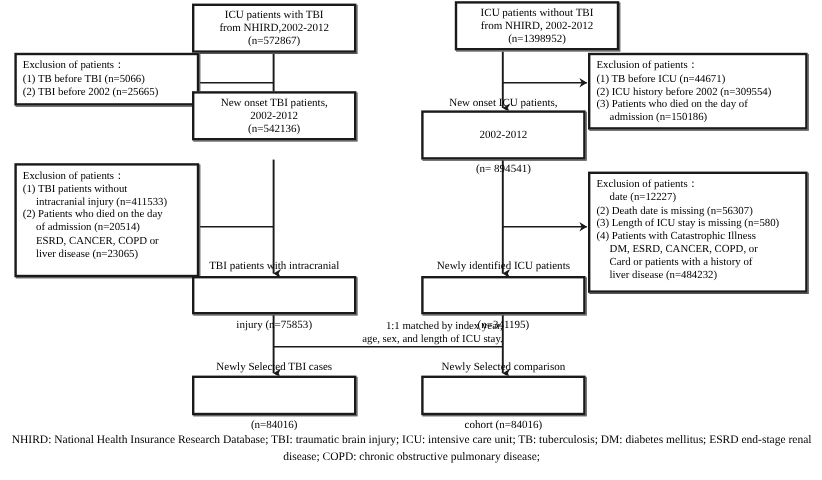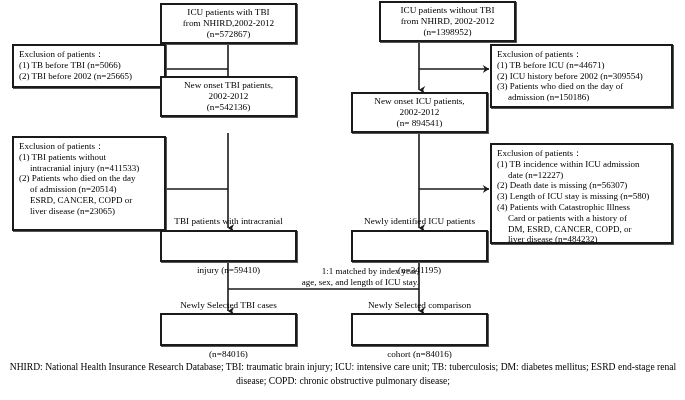--- a/index.html
+++ b/index.html
@@ -185,51 +185,50 @@
     <span class="excl-item">(3) Patients who died on the day of</span>
     <span class="excl-cont">admission (n=150186)</span>
   </div>
 
   <div class="box heavy box-center fs-top" style="left:160px; top:76px; width:137px; height:41px;">
     <span class="line-c">New onset TBI patients,</span>
     <span class="line-c">2002-2012</span>
     <span class="line-c">(n=542136)</span>
   </div>
 
-  <div class="box heavy box-center fs-top" style="left:351px; top:92px; width:137px; height:41px;">
+  <div class="box heavy box-center fs-top" style="left:351px; top:92px; width:137px; height:41px;gap:17px;">
     <span class="line-c">New onset ICU patients,</span>
     <span class="line-c">2002-2012</span>
     <span class="line-c">(n= 894541)</span>
   </div>
 
   <div class="box heavy box-left fs-excl" style="left:12px; top:136px; width:154px; height:95px;">
     <span class="excl-title">Exclusion of patients：</span>
     <span class="excl-item">(1) TBI patients without</span>
     <span class="excl-cont">intracranial injury (n=411533)</span>
     <span class="excl-item">(2) Patients who died on the day</span>
     <span class="excl-cont">of admission (n=20514)</span>
     <span class="excl-cont">ESRD, CANCER, COPD or</span>
     <span class="excl-cont">liver disease (n=23065)</span>
   </div>
 
   <div class="box heavy box-left fs-excl" style="left:490px; top:143px; width:183px; height:101px;">
     <span class="excl-title">Exclusion of patients：</span>
-    <span class="excl-item">(1) TB incidence within ICU admission</span>
     <span class="excl-cont">date (n=12227)</span>
     <span class="excl-item">(2) Death date is missing (n=56307)</span>
     <span class="excl-item">(3) Length of ICU stay is missing (n=580)</span>
     <span class="excl-item">(4) Patients with Catastrophic Illness</span>
+    <span class="excl-cont">DM, ESRD, CANCER, COPD, or</span>
     <span class="excl-cont">Card or patients with a history of</span>
-    <span class="excl-cont">DM, ESRD, CANCER, COPD, or</span>
     <span class="excl-cont">liver disease (n=484232)</span>
   </div>
 
   <div class="box heavy box-center fs-mid" style="left:160px; top:230px; width:137px; height:32px;">
     <span class="line-c">TBI patients with intracranial</span>
-    <span class="line-c">injury (n=59410)</span>
+    <span class="line-c">injury (n=75853)</span>
   </div>
 
   <div class="box heavy box-center fs-mid" style="left:351px; top:230px; width:137px; height:32px;">
     <span class="line-c">Newly identified ICU patients</span>
     <span class="line-c">(n=341195)</span>
   </div>
 
   <div class="match-note fs-note" style="left:229px; top:266px; width:190px;">
     <span>1:1 matched by index year,</span>
     <span>age, sex, and length of ICU stay.</span>

